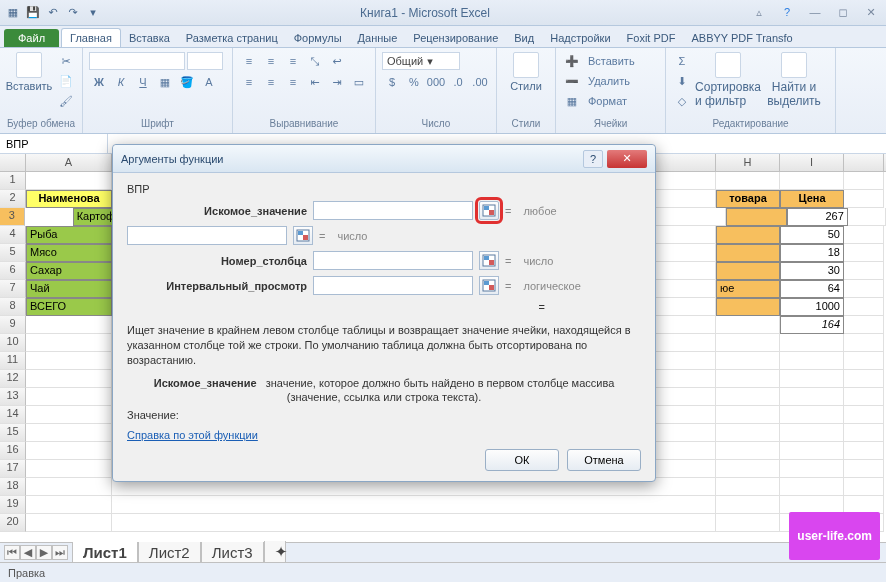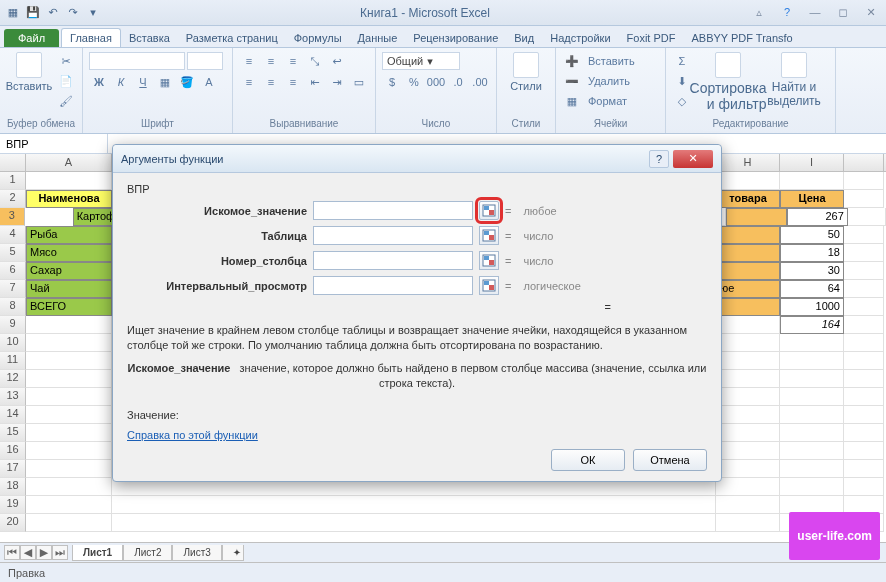--- a/index.html
+++ b/index.html
@@ -34,21 +34,21 @@
 .rows{display:flex;flex-direction:column}
 .grow{display:flex;height:18px}
 .rnum{width:26px;border-right:1px solid #c0c0c0;border-bottom:1px solid #e0e0e0;background:linear-gradient(#f7f7f7,#e5e5e5);text-align:center;padding-top:1px;color:#555}
 .rnum.sel{background:#f7bf5e}
 .cell{border-right:1px solid #e0e0e0;border-bottom:1px solid #e0e0e0;padding:1px 3px;overflow:hidden;white-space:nowrap}
 .hdr-y{background:#ffff66;font-weight:bold;text-align:center;border:1px solid #888}
 .hdr-o{background:#f7bf5e;font-weight:bold;text-align:center;border:1px solid #888}
 .green{background:#9ac94a;border:1px solid #888}
 .orange{background:#f7bf5e;border:1px solid #888}
 .num{text-align:right;border:1px solid #888}
-.dialog{position:absolute;left:112px;top:144px;width:610px;height:338px;background:#f0f0f0;border:1px solid #8aa6c4;box-shadow:0 4px 16px rgba(0,0,0,0.4);border-radius:4px}
+.dialog{position:absolute;left:112px;top:144px;width:544px;height:338px;background:#f0f0f0;border:1px solid #8aa6c4;box-shadow:0 4px 16px rgba(0,0,0,0.4);border-radius:4px}
 .dlg-title{height:28px;background:linear-gradient(#f3f8fc,#d9e6f2);display:flex;align-items:center;padding:0 8px;border-bottom:1px solid #b5c8de;border-radius:4px 4px 0 0}
 .dlg-title span:first-child{flex:1;color:#2a4a6f}
 .dlg-title .hb{width:20px;height:18px;display:flex;align-items:center;justify-content:center;border:1px solid #b5c8de;background:#e8eef7;color:#2a4a6f;margin-left:4px;border-radius:2px}
 .dlg-title .closeb{width:40px;height:18px;background:linear-gradient(#e37a7a,#c73434);color:#fff;display:flex;align-items:center;justify-content:center;border-radius:2px;margin-left:4px}
 .dlg-body{padding:10px 14px;height:calc(100% - 28px);display:flex;flex-direction:column}
 .fname{color:#333;margin-bottom:6px}
 .arg-row{display:flex;align-items:center;margin-bottom:6px;gap:6px}
 .arg-label{width:180px;text-align:right;font-weight:bold;color:#333}
 .arg-input{width:160px;height:19px;border:1px solid #a9bcd2;background:#fff;padding:0 3px}
 .ref-btn{width:20px;height:19px;border:1px solid #a9bcd2;background:linear-gradient(#fdfdfd,#e6ecf3);display:flex;align-items:center;justify-content:center;position:relative}
@@ -57,21 +57,21 @@
 .arg-hint{color:#888;margin-left:6px}
 .desc{color:#333;margin-top:10px;line-height:1.35}
 .desc .b{font-weight:bold;margin-right:6px}
 .val-row{margin-top:auto;color:#333}
 .link{color:#1a5eb5;text-decoration:underline;margin-top:8px;display:inline-block}
 .dlg-btns{display:flex;justify-content:flex-end;gap:8px;margin-top:8px}
 .dlg-btns button{width:74px;height:22px;border:1px solid #9aafc6;background:linear-gradient(#fdfdfd,#e6ecf3);border-radius:3px}
 .sheets{position:absolute;left:0;bottom:20px;height:20px;display:flex;align-items:center;background:#e8eef7;width:100%;border-top:1px solid #c0c0c0}
 .sheets .nav{display:flex;gap:0;margin:0 4px}
 .sheets .nav span{width:16px;text-align:center;color:#666;border:1px solid #c0c0c0;background:#f7f7f7}
-.sheet-tab{padding:2px 10px;background:#f7f7f7;border:1px solid #c0c0c0;border-top:none;color:#444;font-size:10px}
+.sheet-tab{padding:2px 10px;background:#f7f7f7;border:1px solid #c0c0c0;border-top:none;color:#444;font-size:15px}
 .sheet-tab.active{background:#fff;font-weight:bold}
 .status{position:absolute;left:0;bottom:0;height:20px;width:100%;background:#e8eef7;border-top:1px solid #c0c0c0;display:flex;align-items:center;padding:0 8px;color:#555}
 .watermark{position:absolute;right:6px;bottom:22px;background:#d946ef;color:#fff;padding:17px 8px;font-size:12px;font-weight:bold;border-radius:2px}
 </style>
 </head>
 <body>
 
 <div class="titlebar">
   <div class="qat">
     <span>▦</span>
@@ -206,21 +206,21 @@
   </div>
   <div class="group" style="min-width:170px">
     <div class="group-body">
       <div class="mini">
           <span>Σ</span>
           <span>⬇</span>
           <span>◇</span>
         </div>
       <div class="big-btn" style="width:64px">
           <div class="ico"></div>
-          <span style="font-size:14px;text-align:right">Сортировка и фильтр</span>
+          <span style="font-size:12px;text-align:left">Сортировка и фильтр</span>
         </div>
       <div class="big-btn" style="width:60px">
           <div class="ico"></div>
           <span style="font-size:12px;text-align:center">Найти и выделить</span>
         </div>
     </div>
     <div class="group-label">Редактирование</div>
   </div>
 </div>
 
@@ -420,21 +420,20 @@
             <svg viewBox="0 0 14 13">
               <rect x="1" y="1" width="12" height="11" fill="#fff" stroke="#5b7aa0"></rect>
               <rect x="2" y="2" width="5" height="4" fill="#5b9ad2"></rect>
               <rect x="7" y="6" width="5" height="5" fill="#d25b5b"></rect>
             </svg>
           </div>
           <span style="color:#888">=</span>
           <span class="arg-hint">любое</span>
         </div>
         <div class="arg-row">
-          <div class="arg-label">Таблица</div>
           <input class="arg-input" style="">
           <div class="ref-btn">
             <svg viewBox="0 0 14 13">
               <rect x="1" y="1" width="12" height="11" fill="#fff" stroke="#5b7aa0"></rect>
               <rect x="2" y="2" width="5" height="4" fill="#5b9ad2"></rect>
               <rect x="7" y="6" width="5" height="5" fill="#d25b5b"></rect>
             </svg>
           </div>
           <span style="color:#888">=</span>
           <span class="arg-hint">число</span>

